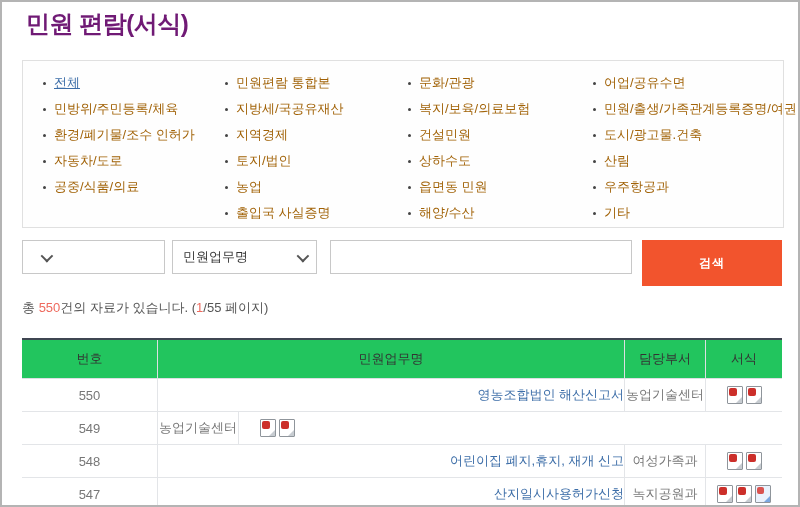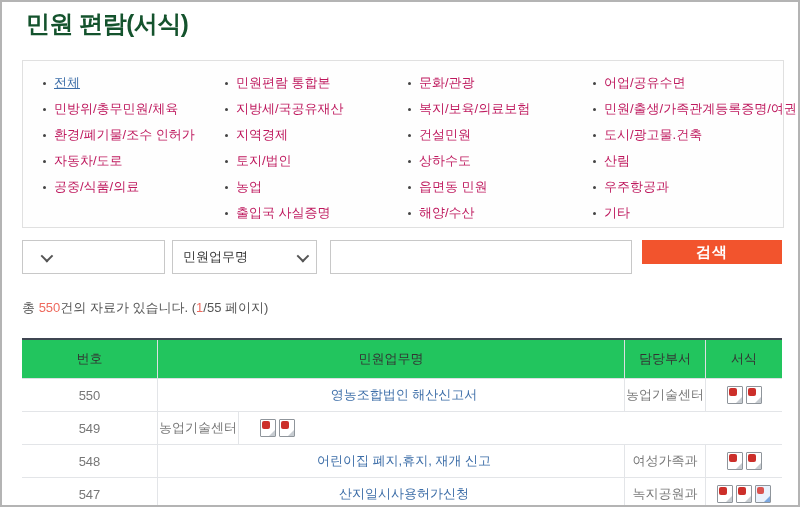--- a/index.html
+++ b/index.html
@@ -3,35 +3,35 @@
 <meta charset="utf-8">
 <style>
   html,body{margin:0;padding:0;background:#fff;}
   .screen{
     position:relative;width:800px;height:507px;box-sizing:border-box;
     border:2px solid #b4b4b4;background:#ffffff;overflow:hidden;
     font-family:"Liberation Sans","DejaVu Sans",sans-serif;
   }
   .page-title{
     position:absolute;left:24px;top:6px;font-size:24px;font-weight:bold;
-    color:#14532d;letter-spacing:-0.5px;
+    color:#701a75;letter-spacing:-0.5px;
   }
   
   .cat-box{
     position:absolute;left:20px;top:58px;width:762px;height:168px;
     box-sizing:border-box;border:1px solid #e0e0e0;background:#fefefe;
     display:flex;padding:9px 0 0 20px;
   }
   .cat-col{display:flex;flex-direction:column;}
   .cat-col:nth-child(1){width:182px;}
   .cat-col:nth-child(2){width:183px;}
   .cat-col:nth-child(3){width:185px;}
   .cat-col:nth-child(4){width:190px;}
   .cat-item{
-    display:flex;align-items:center;height:26px;font-size:13px;color:#be185d;
+    display:flex;align-items:center;height:26px;font-size:13px;color:#a16207;
     text-decoration:none;cursor:pointer;white-space:nowrap;
   }
   .cat-item::before{
     content:"";width:3px;height:3px;background:#444;border-radius:50%;
     margin-right:8px;flex:0 0 auto;
   }
   .cat-item.active{color:#3d6ea8;text-decoration:underline;}
   
   .select{
     position:absolute;top:238px;height:34px;box-sizing:border-box;
@@ -44,43 +44,43 @@
     transform:rotate(45deg) translateY(-2px);margin-left:8px;flex:0 0 auto;
   }
   .sel-dept{left:20px;width:143px;}
   .sel-name{left:170px;width:145px;}
   .search-input{
     position:absolute;left:328px;top:238px;width:302px;height:34px;
     box-sizing:border-box;border:1px solid #c8c8c8;outline:none;
     font-size:13px;padding:0 10px;color:#333;
   }
   .search-btn{
-    position:absolute;left:640px;top:238px;width:140px;height:24px;
-    background:#f2542d;color:#fff;border:none;font-size:15px;font-weight:bold;
+    position:absolute;left:640px;top:238px;width:140px;height:46px;
+    background:#f2542d;color:#fff;border:none;font-size:12px;font-weight:bold;
     cursor:pointer;font-family:inherit;letter-spacing:1px;
   }
   
   .status{position:absolute;left:20px;top:297px;font-size:13px;color:#555;}
   .status .hl{color:#ee6a5e;}
   
   .table{
     position:absolute;left:20px;top:336px;width:760px;
     border-top:2px solid #3f4652;font-size:13px;
   }
   .thead{
     display:flex;height:38px;background:#22c55e;border-bottom:1px solid #dcdfe3;
   }
   .th{
     display:flex;align-items:center;justify-content:center;color:#333;
     box-sizing:border-box;
   }
   .trow{display:flex;height:32px;border-bottom:1px solid #e3e5e8;background:#fff;}
   .td{display:flex;align-items:center;box-sizing:border-box;color:#777;}
   .c-no{width:135px;justify-content:center;}
-  .c-name{width:467px;justify-content:center;padding-left:26px;}
+  .c-name{width:467px;justify-content:flex-end;padding-left:26px;}
   .c-dept{width:81px;justify-content:center;white-space:nowrap;}
   .c-forms{width:77px;justify-content:center;gap:3px;}
   .th.c-name{justify-content:center;padding-left:0;}
   .thead .th:nth-child(n+2), .trow .td:nth-child(n+2){border-left:1px solid #e3e5e8;}
   .thead .th:nth-child(n+2){border-left:1px solid #dcdfe3;}
   .c-name a{color:#3d6ea8;text-decoration:none;cursor:pointer;white-space:nowrap;}
   
   .doc-icon{
     position:relative;display:inline-block;width:14px;height:16px;
     background:#fff;border:1px solid #8f959b;border-radius:1px;flex:0 0 auto;
@@ -101,21 +101,21 @@
 </head>
 <body>
 
 <div class="screen">
 
   <div class="page-title">민원 편람(서식)</div>
 
   <div class="cat-box">
     <div class="cat-col">
       <a class="cat-item active">전체</a>
-      <a class="cat-item">민방위/총무민원/체육</a>
+      <a class="cat-item">민방위/주민등록/체육</a>
       <a class="cat-item">환경/폐기물/조수 인허가</a>
       <a class="cat-item">자동차/도로</a>
       <a class="cat-item">공중/식품/의료</a>
     </div>
     <div class="cat-col">
       <a class="cat-item">민원편람 통합본</a>
       <a class="cat-item">지방세/국공유재산</a>
       <a class="cat-item">지역경제</a>
       <a class="cat-item">토지/법인</a>
       <a class="cat-item">농업</a>

